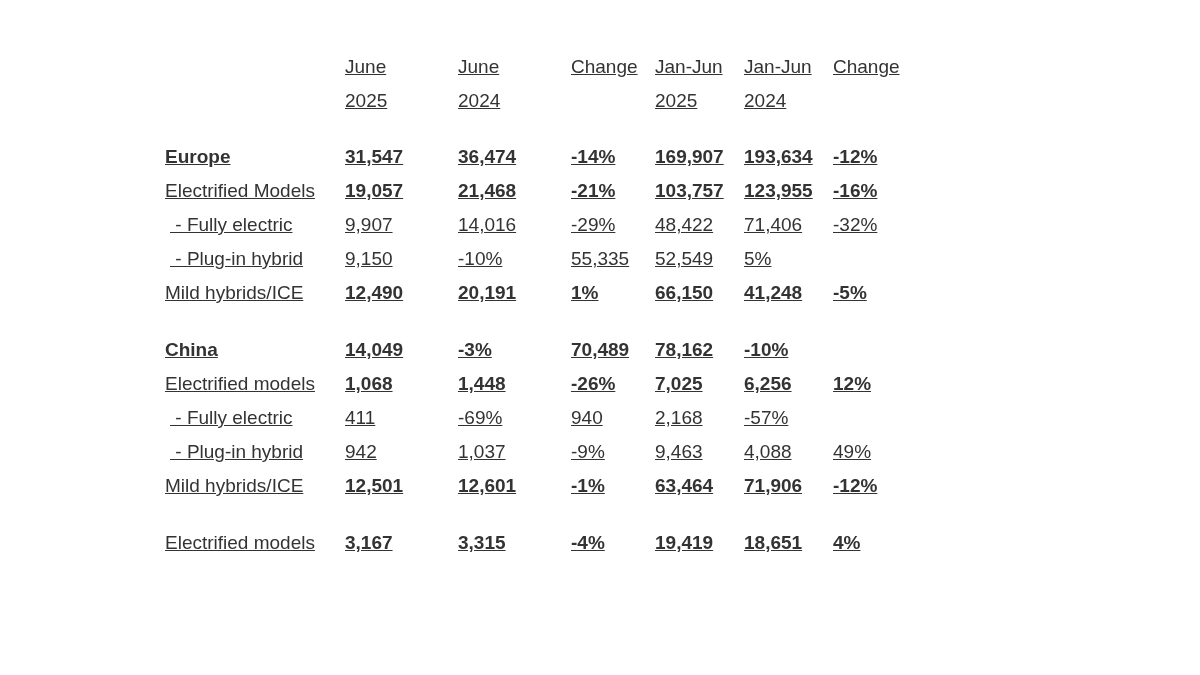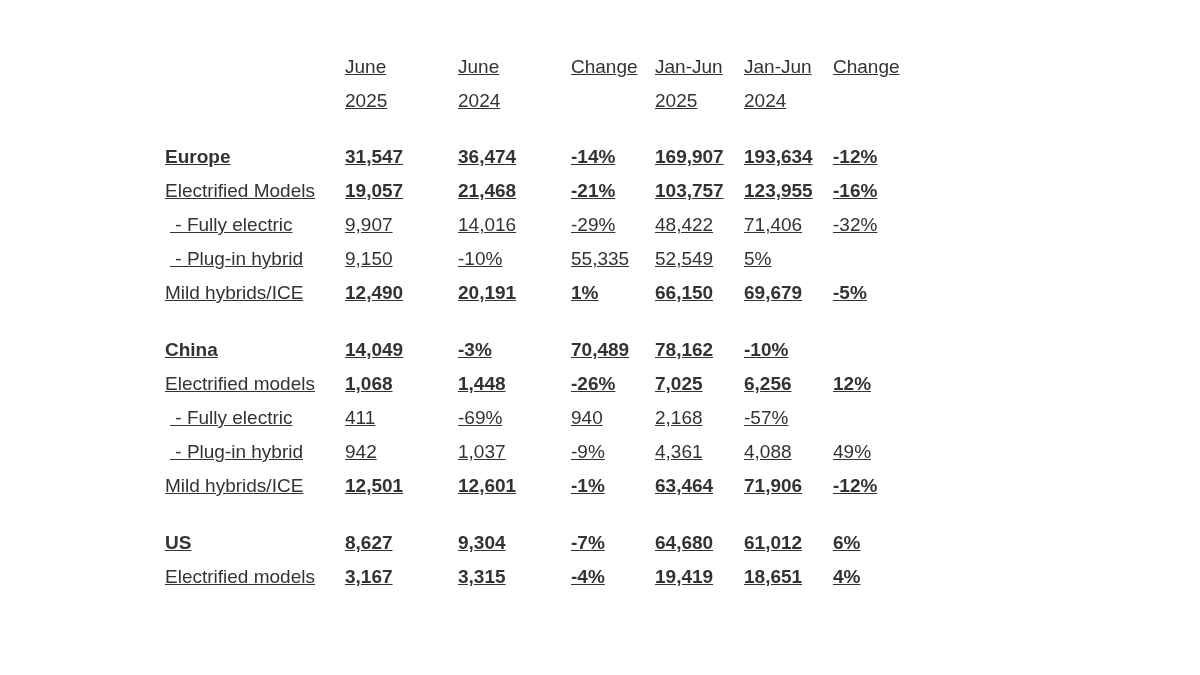--- a/index.html
+++ b/index.html
@@ -107,21 +107,21 @@
           <div class="cell val">55,335</div>
           <div class="cell val">52,549</div>
           <div class="cell val">5%</div>
         </div>
         <div class="grid row">
           <div class="cell label">Mild hybrids/ICE</div>
           <div class="cell val b">12,490</div>
           <div class="cell val b">20,191</div>
           <div class="cell val b">1%</div>
           <div class="cell val b">66,150</div>
-          <div class="cell val b">69,679</div>
+          <div class="cell val b">41,248</div>
           <div class="cell val b">-5%</div>
         </div>
       </div>
       <div class="section">
         <div class="grid row">
           <div class="cell label b">China</div>
           <div class="cell val b">14,049</div>
           <div class="cell val b">-3%</div>
           <div class="cell val b">70,489</div>
           <div class="cell val b">78,162</div>
@@ -142,45 +142,36 @@
           <div class="cell val">-69%</div>
           <div class="cell val">940</div>
           <div class="cell val">2,168</div>
           <div class="cell val">-57%</div>
         </div>
         <div class="grid row">
           <div class="cell label ind"> - Plug-in hybrid</div>
           <div class="cell val">942</div>
           <div class="cell val">1,037</div>
           <div class="cell val">-9%</div>
-          <div class="cell val">4,361</div>
+          <div class="cell val">9,463</div>
           <div class="cell val">4,088</div>
           <div class="cell val">49%</div>
         </div>
         <div class="grid row">
           <div class="cell label">Mild hybrids/ICE</div>
           <div class="cell val b">12,501</div>
           <div class="cell val b">12,601</div>
           <div class="cell val b">-1%</div>
           <div class="cell val b">63,464</div>
           <div class="cell val b">71,906</div>
           <div class="cell val b">-12%</div>
         </div>
       </div>
       <div class="section">
         <div class="grid row">
-          <div class="cell label b">US</div>
-          <div class="cell val b">8,627</div>
-          <div class="cell val b">9,304</div>
-          <div class="cell val b">-7%</div>
-          <div class="cell val b">64,680</div>
-          <div class="cell val b">61,012</div>
-          <div class="cell val b">6%</div>
-        </div>
-        <div class="grid row">
           <div class="cell label">Electrified models</div>
           <div class="cell val b">3,167</div>
           <div class="cell val b">3,315</div>
           <div class="cell val b">-4%</div>
           <div class="cell val b">19,419</div>
           <div class="cell val b">18,651</div>
           <div class="cell val b">4%</div>
         </div>
       </div>
     </div>

